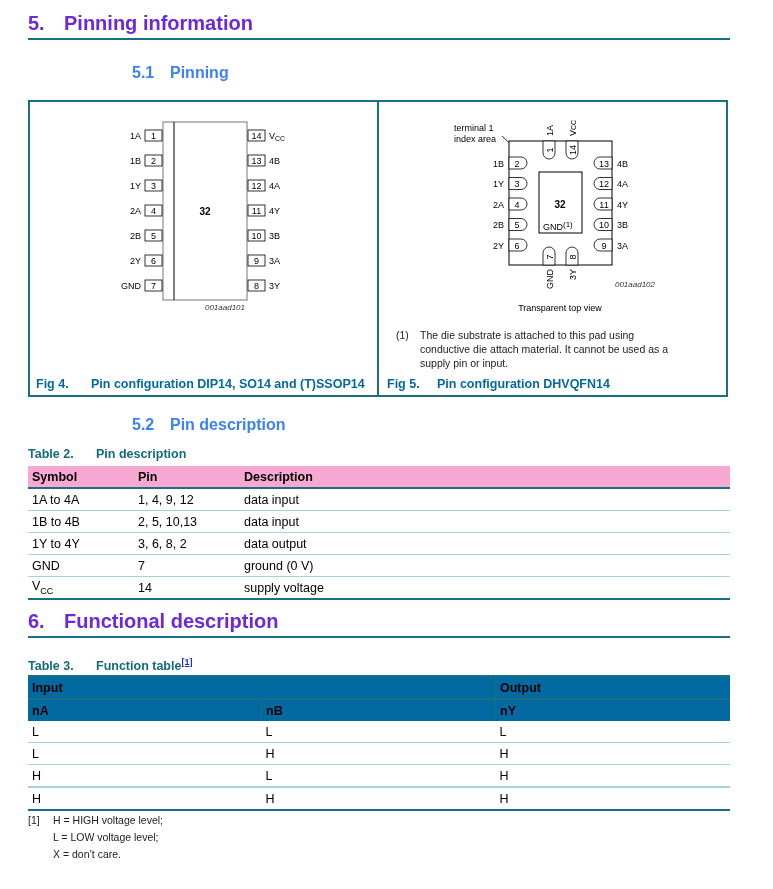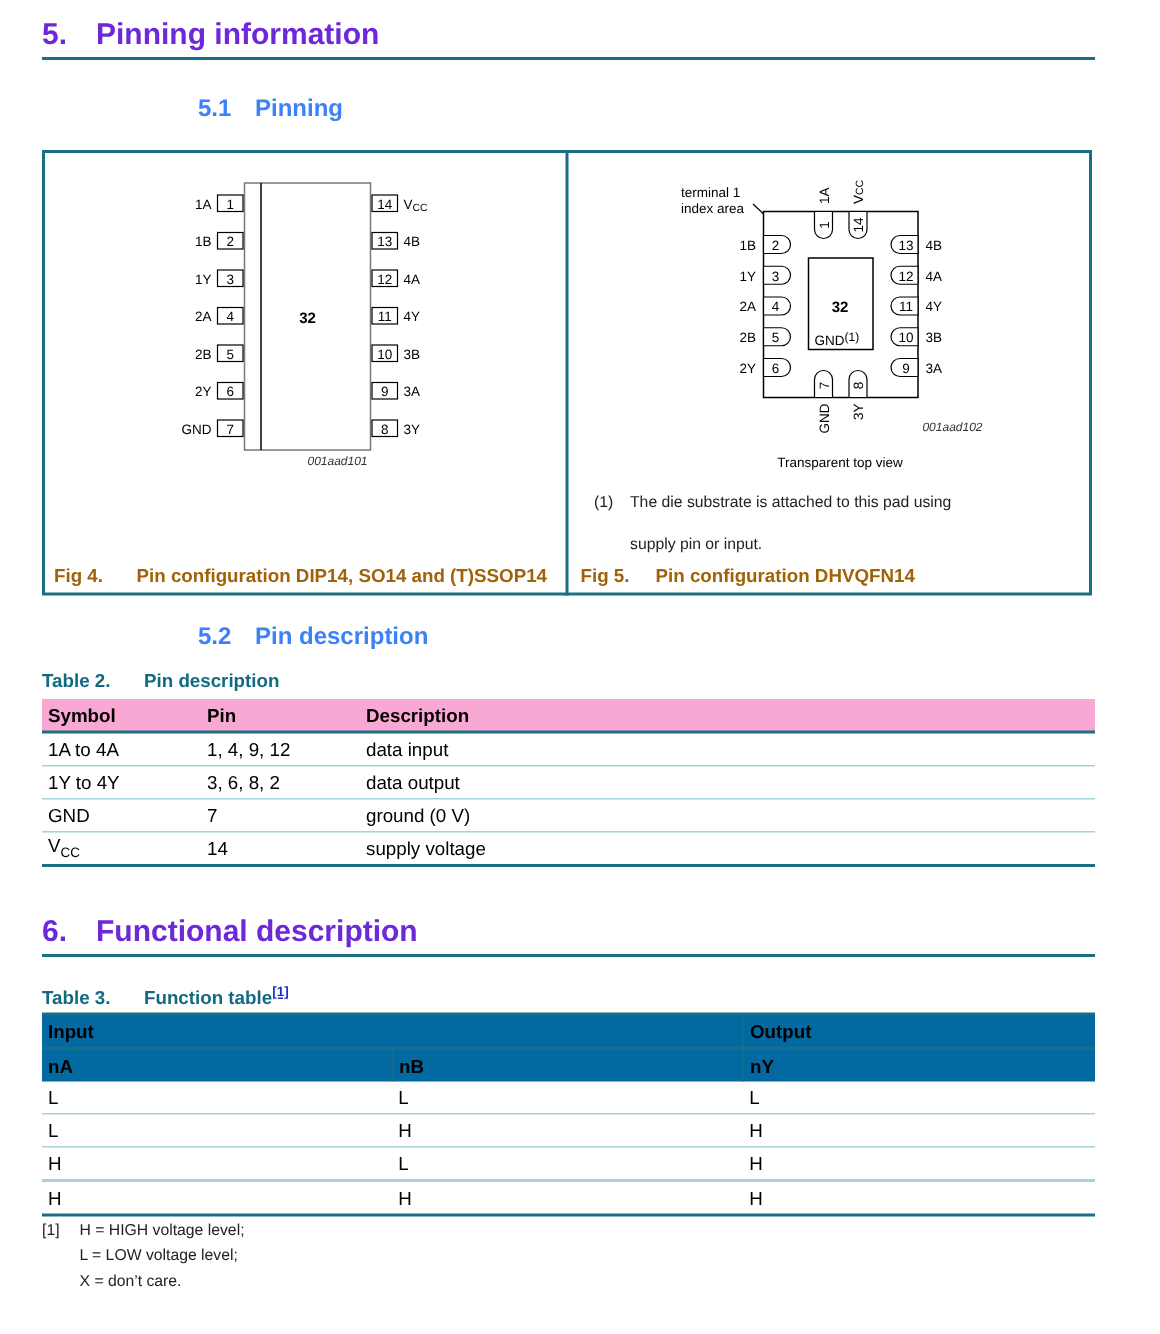--- a/index.html
+++ b/index.html
@@ -5,21 +5,21 @@
   html, body { margin: 0; padding: 0; background: #ffffff; }
   body { width: 773px; height: 889px; position: relative; font-family: "Liberation Sans", sans-serif; color: #000; overflow: hidden; }
   .abs { position: absolute; }
   .h1 { font-size: 20px; font-weight: bold; color: #6d28d9; }
   .h1 .num { display: inline-block; width: 36px; }
   .rule { position: absolute; left: 28px; width: 702px; height: 0; border-top: 2px solid #1a6f84; }
   .h2 { font-size: 16px; font-weight: bold; color: #3b82f6; }
   .h2 .num { display: inline-block; width: 38px; }
   .figbox { position: absolute; left: 28px; top: 100px; width: 700px; height: 297px; border: 2px solid #1a6f84; box-sizing: border-box; }
   .figdiv { position: absolute; left: 377px; top: 100px; width: 0; height: 297px; border-left: 2px solid #1a6f84; }
-  .caption { position: absolute; font-size: 12.5px; font-weight: bold; color: #a16207; white-space: nowrap; }
+  .caption { position: absolute; font-size: 12.5px; font-weight: bold; color: #0369a1; white-space: nowrap; }
   .caption .lbl { display: inline-block; width: 55px; }
   .caption.c2 .lbl { width: 50px; }
   svg text { font-family: "Liberation Sans", sans-serif; }
   .note { position: absolute; font-size: 10.5px; line-height: 14px; color: #222; }
   .tbl-title { position: absolute; font-size: 12.5px; font-weight: bold; color: #126a80; white-space: nowrap; }
   .tbl-title .lbl { display: inline-block; width: 68px; }
   .tbl-title sup a { font-size: 9px; color: #1a2fd0; text-decoration: underline; }
   table { border-collapse: collapse; position: absolute; font-size: 12.5px; }
   .t2 { left: 28px; top: 466px; width: 702px; }
   .t2 th { background: #f9a8d4; text-align: left; font-weight: bold; padding: 2px 4px; height: 17px; border-bottom: 2px solid #1a6f84; }
@@ -152,21 +152,21 @@
       <text x="0" y="0" font-size="9" text-anchor="end" transform="translate(112.5,159) rotate(-90)">GND</text>
       <path d="M126,155 V143 A6,6 0 0 1 138,143 V155 Z" fill="#fff" stroke="#000" stroke-width="0.8"></path>
       <text x="0" y="0" font-size="9" text-anchor="middle" transform="translate(135.5,147) rotate(-90)">8</text>
       <text x="0" y="0" font-size="9" text-anchor="end" transform="translate(135.5,159) rotate(-90)">3Y</text>
     </g>
   <text x="215" y="177" font-size="8" font-style="italic" text-anchor="end" fill="#333">001aad102</text>
   <text x="120" y="201" font-size="9" text-anchor="middle">Transparent top view</text>
 </svg>
 
 <div class="note" style="left:396px; top:328px;">
-  <span style="display:inline-block; width:24px; vertical-align:top;">(1)</span><span style="display:inline-block; vertical-align:top;"><span>The die substrate is attached to this pad using</span><br><br><span>supply pin or input.</span></span>
+  <span style="display:inline-block; width:24px; vertical-align:top;">(1)</span><span style="display:inline-block; vertical-align:top;"><span>The die substrate is attached to this pad using</span><br><span>conductive die attach material. It cannot be used as a</span><br><span>supply pin or input.</span></span>
 </div>
 
 <div class="caption" style="left:36px; top:377px;">
   <span class="lbl">Fig 4.</span><span>Pin configuration DIP14, SO14 and (T)SSOP14</span>
 </div>
 <div class="caption c2" style="left:387px; top:377px;">
   <span class="lbl">Fig 5.</span><span>Pin configuration DHVQFN14</span>
 </div>
 
 <div class="abs h2" style="left:132px; top:416px;">
@@ -181,20 +181,25 @@
     <tr>
       <th style="width:98px;">Symbol</th>
       <th style="width:98px;">Pin</th>
       <th>Description</th>
     </tr>
   </thead>
   <tbody id="t2-body">
       <tr>
         <td>1A to 4A</td>
         <td>1, 4, 9, 12</td>
+        <td>data input</td>
+      </tr>
+      <tr>
+        <td>1B to 4B</td>
+        <td>2, 5, 10,13</td>
         <td>data input</td>
       </tr>
       <tr>
         <td>1Y to 4Y</td>
         <td>3, 6, 8, 2</td>
         <td>data output</td>
       </tr>
       <tr>
         <td>GND</td>
         <td>7</td>

